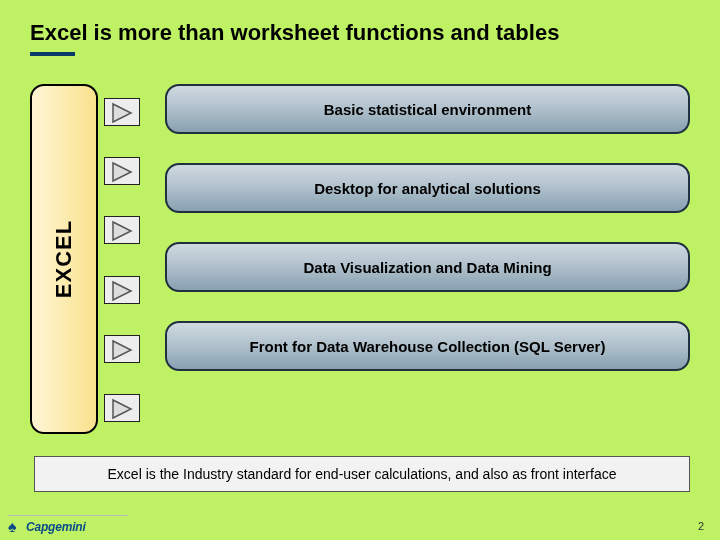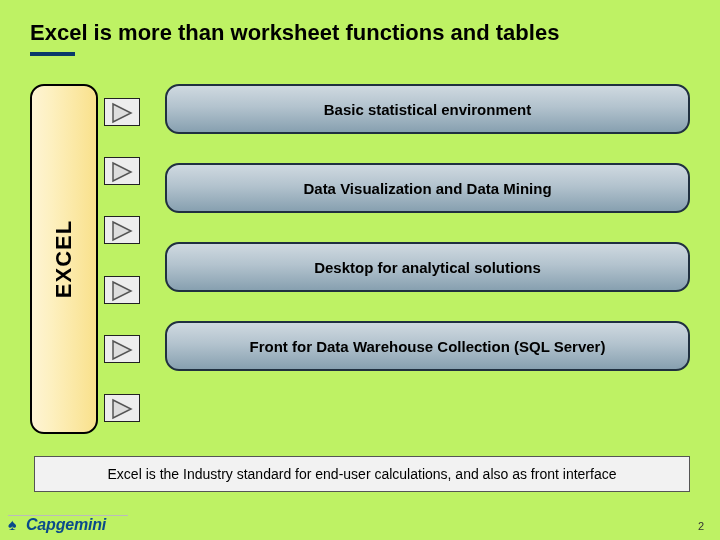--- a/index.html
+++ b/index.html
@@ -59,21 +59,21 @@
     position: absolute; right: 16px; bottom: 8px; font-size: 11px; color: #333;
   }
   .logo {
     position: absolute; left: 8px; bottom: 6px;
     display: flex; align-items: center; gap: 4px;
   }
   .logo-spade {
     width: 14px; height: 14px; color: #0a4a8a; font-size: 16px; line-height: 14px;
   }
   .logo-text {
-    font-size: 16px; font-style: italic; font-weight: bold;
+    font-size: 12px; font-style: italic; font-weight: bold;
     color: #0a4a8a; letter-spacing: -0.2px;
   }
   .logo-rule {
     position: absolute; left: 8px; bottom: 24px; width: 120px; height: 1px; background: #bbb;
   }
 </style>
 </head>
 <body>
 
 <div class="slide">
@@ -115,22 +115,22 @@
       </div>
       <div class="arrow">
         <svg width="24" height="22">
             <polygon points="2,2 20,11 2,20" fill="#ddd" stroke="#555" stroke-width="1.5"></polygon>
           </svg>
       </div>
     </div>
 
     <div class="items-col">
       <div class="item">Basic statistical environment</div>
+      <div class="item">Desktop for analytical solutions</div>
       <div class="item">Data Visualization and Data Mining</div>
-      <div class="item">Desktop for analytical solutions</div>
       <div class="item">Front for Data Warehouse Collection (SQL Server)</div>
     </div>
 
   </div>
 
   <div class="footer-box">Excel is the Industry standard for end-user calculations, and also as front interface</div>
 
   <div class="logo-rule"></div>
   <div class="logo">
     <span class="logo-spade">♠</span>

